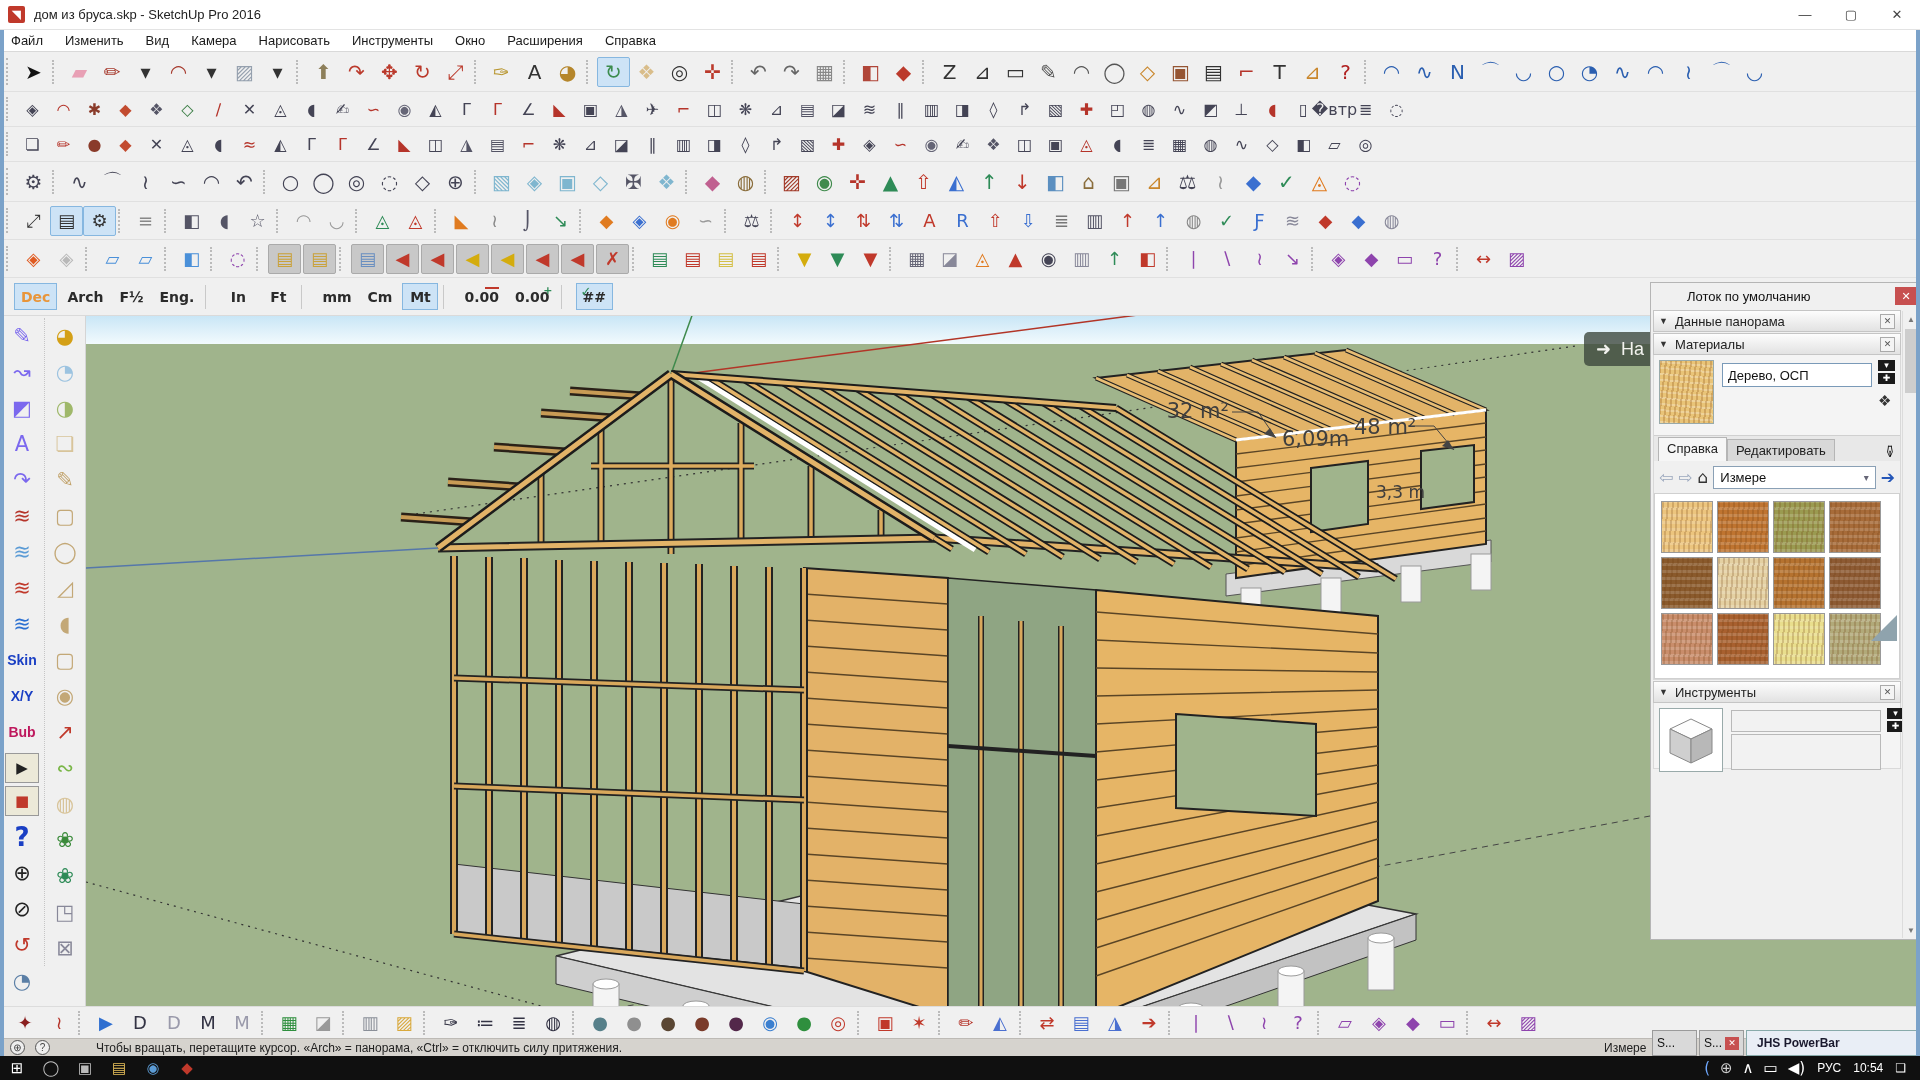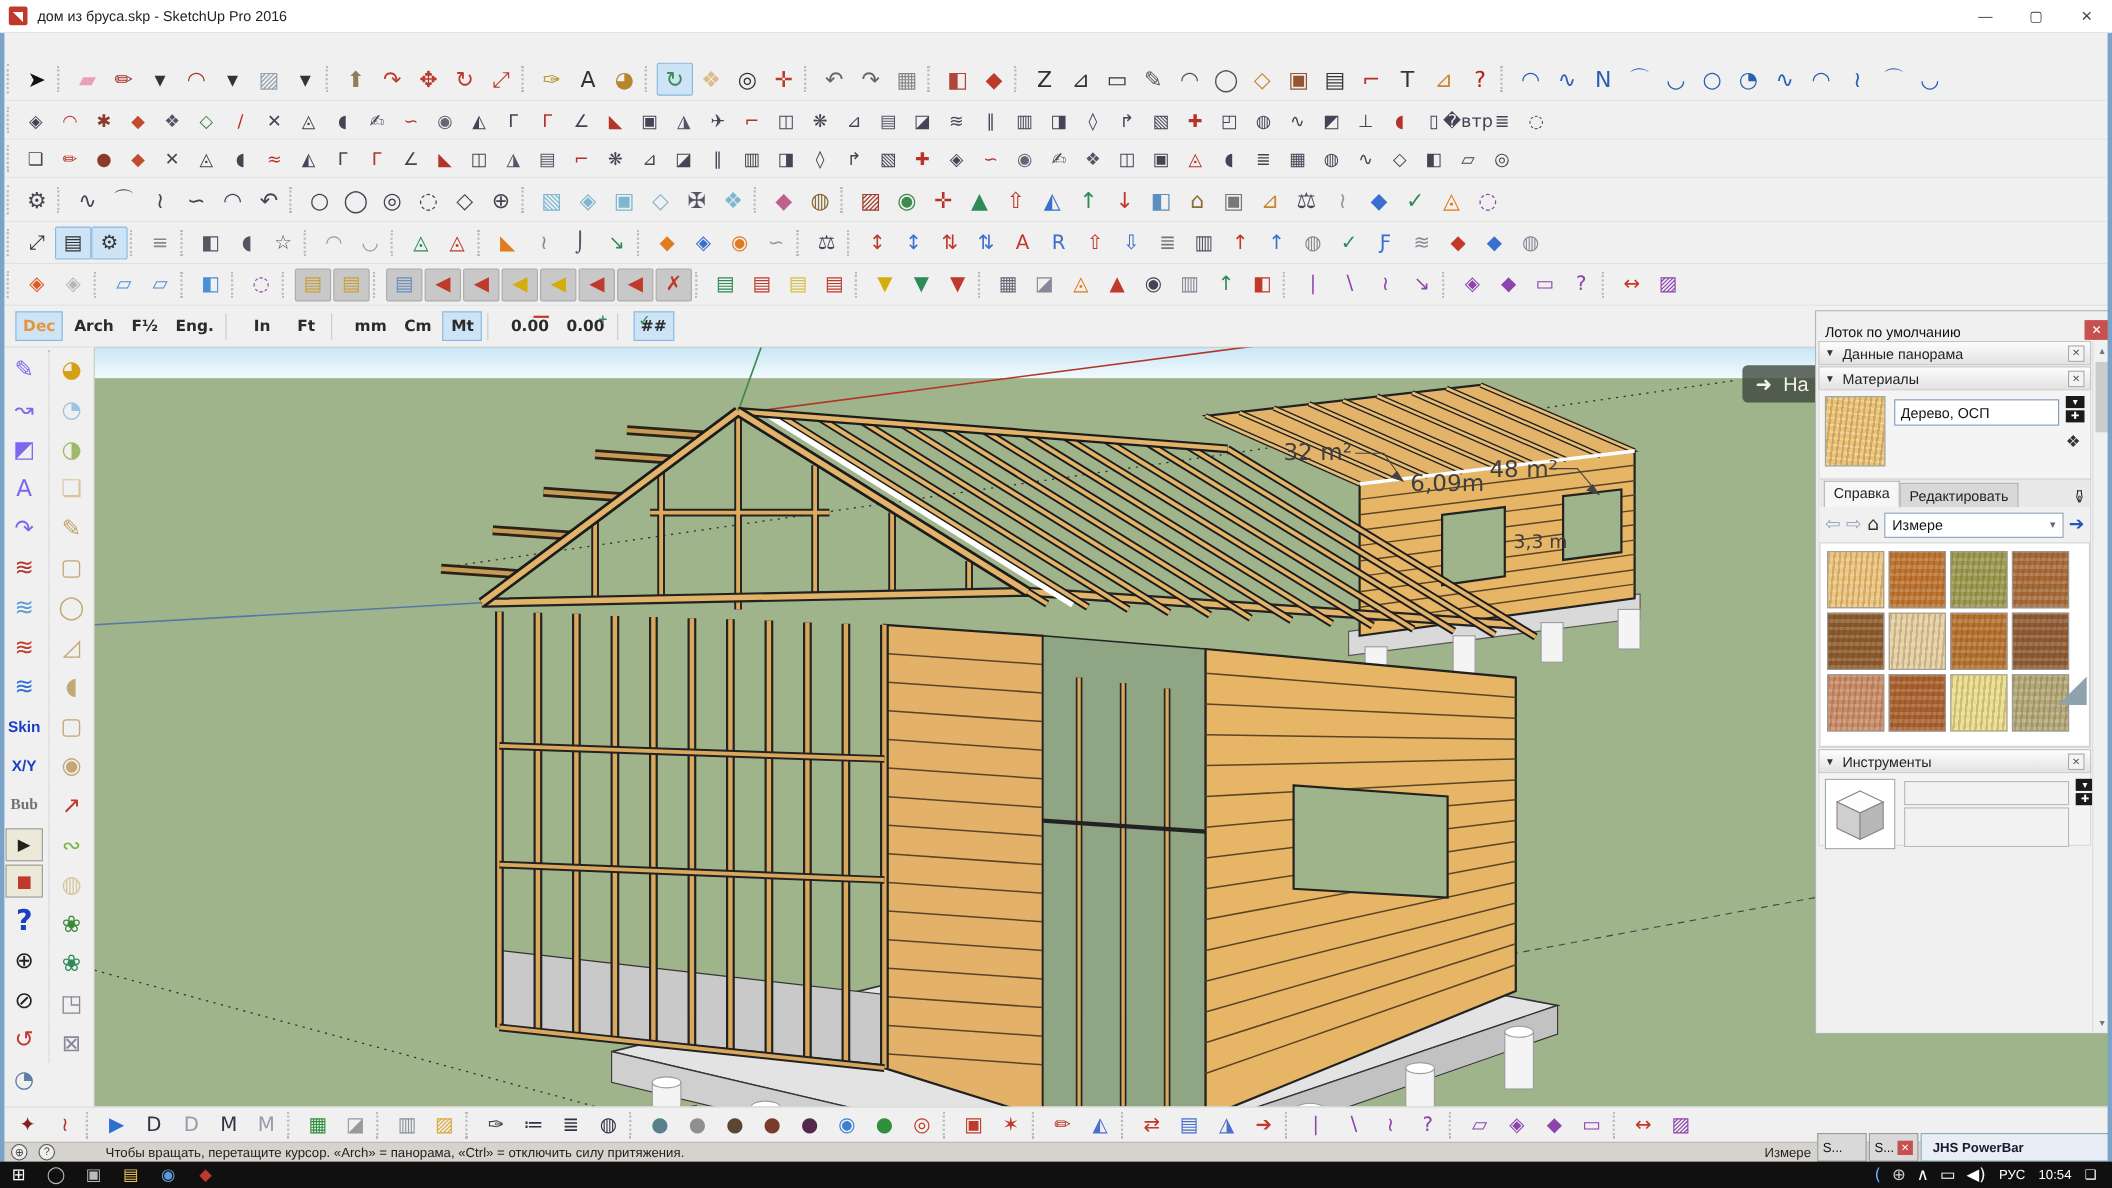--- a/index.html
+++ b/index.html
@@ -63,21 +63,21 @@
 
   
   #viewport { position:absolute; left:86px; top:316px; width:1834px; height:690px; background:#a0b48c; }
   #vp-overlay-btn { position:absolute; left:1498px; top:16px; width:110px; height:34px;
     background:rgba(58,68,58,0.78); border-radius:5px 0 0 5px; display:flex; align-items:center;
     color:#f2f2ee; font-size:18px; padding-left:12px; gap:10px; }
 
   
   #tray { position:absolute; left:1650px; top:282px; width:270px; height:658px; background:#f0f0f0;
     border:1px solid #b5b5b5; z-index:20; font-size:13px; }
-  #tray-title { height:26px; display:flex; align-items:flex-end; padding-left:8px; color:#111; }
+  #tray-title { height:26px; display:flex; align-items:center; padding-left:8px; color:#111;margin-left:28px; }
   #tray-close { margin-left:auto; width:22px; height:18px; background:#c75050; color:#fff;
     display:flex; align-items:center; justify-content:center; font-size:11px; margin-right:2px; }
   .sect-hdr { height:22px; margin:1px 18px 0 2px; background:linear-gradient(#fdfdfd,#e2e2e2);
     border:1px solid #c5c5c5; display:flex; align-items:center; padding:0 5px; color:#222; }
   .sect-hdr .tri { font-size:9px; margin-right:7px; color:#333; }
   .sect-hdr .shx { margin-left:auto; width:15px; height:15px; border:1px solid #aaa; background:#f4f4f4;
     font-size:9px; color:#555; display:flex; align-items:center; justify-content:center; }
   .sect-body { margin:0 18px 0 2px; background:#f4f4f4; border:1px solid #d9d9d9; border-top:none; }
   #entity-body { height:160px; padding:8px 10px; }
   #entity-empty { font-weight:bold; font-size:14px; color:#1a1a1a; padding-bottom:8px;
@@ -161,20 +161,31 @@
   <div id="titlebar">
     <div id="app-logo">◥</div>
     <div id="win-title">дом из бруса.skp - SketchUp Pro 2016</div>
     <div id="win-controls">
         <div class="wbtn">—</div>
         <div class="wbtn">▢</div>
         <div class="wbtn close">✕</div>
       </div>
   </div>
 
+  <div id="menubar">
+      <div class="menu-item">Файл</div>
+      <div class="menu-item">Изменить</div>
+      <div class="menu-item">Вид</div>
+      <div class="menu-item">Камера</div>
+      <div class="menu-item">Нарисовать</div>
+      <div class="menu-item">Инструменты</div>
+      <div class="menu-item">Окно</div>
+      <div class="menu-item">Расширения</div>
+      <div class="menu-item">Справка</div>
+    </div>
 
   <div id="tbars">
     <div id="row1" class="tbrow">
         <div class="ico">
           <span style="color: rgb(17, 17, 17);">➤</span>
         </div>
         <div class="tsep"></div>
         <div class="ico">
           <span style="color: rgb(232, 160, 181);">▰</span>
         </div>
@@ -1038,21 +1049,21 @@
         <div class="lico">
           <span style="color: rgb(42, 111, 209);">≋</span>
         </div>
         <div class="lico t">
           <span style="color: rgb(26, 63, 196);">Skin</span>
         </div>
         <div class="lico t">
           <span style="color: rgb(26, 63, 196);">X/Y</span>
         </div>
         <div class="lico t">
-          <span style="color: #737373; font-family: Liberation Serif, serif;">Bub</span>
+          <span style="color: #be185d;">Bub</span>
         </div>
         <div class="lico b">
           <span style="color: rgb(34, 34, 34);">▶</span>
         </div>
         <div class="lico b">
           <span style="color: rgb(192, 57, 43);">■</span>
         </div>
         <div class="lico q">
           <span style="color: rgb(26, 63, 196);">?</span>
         </div>

